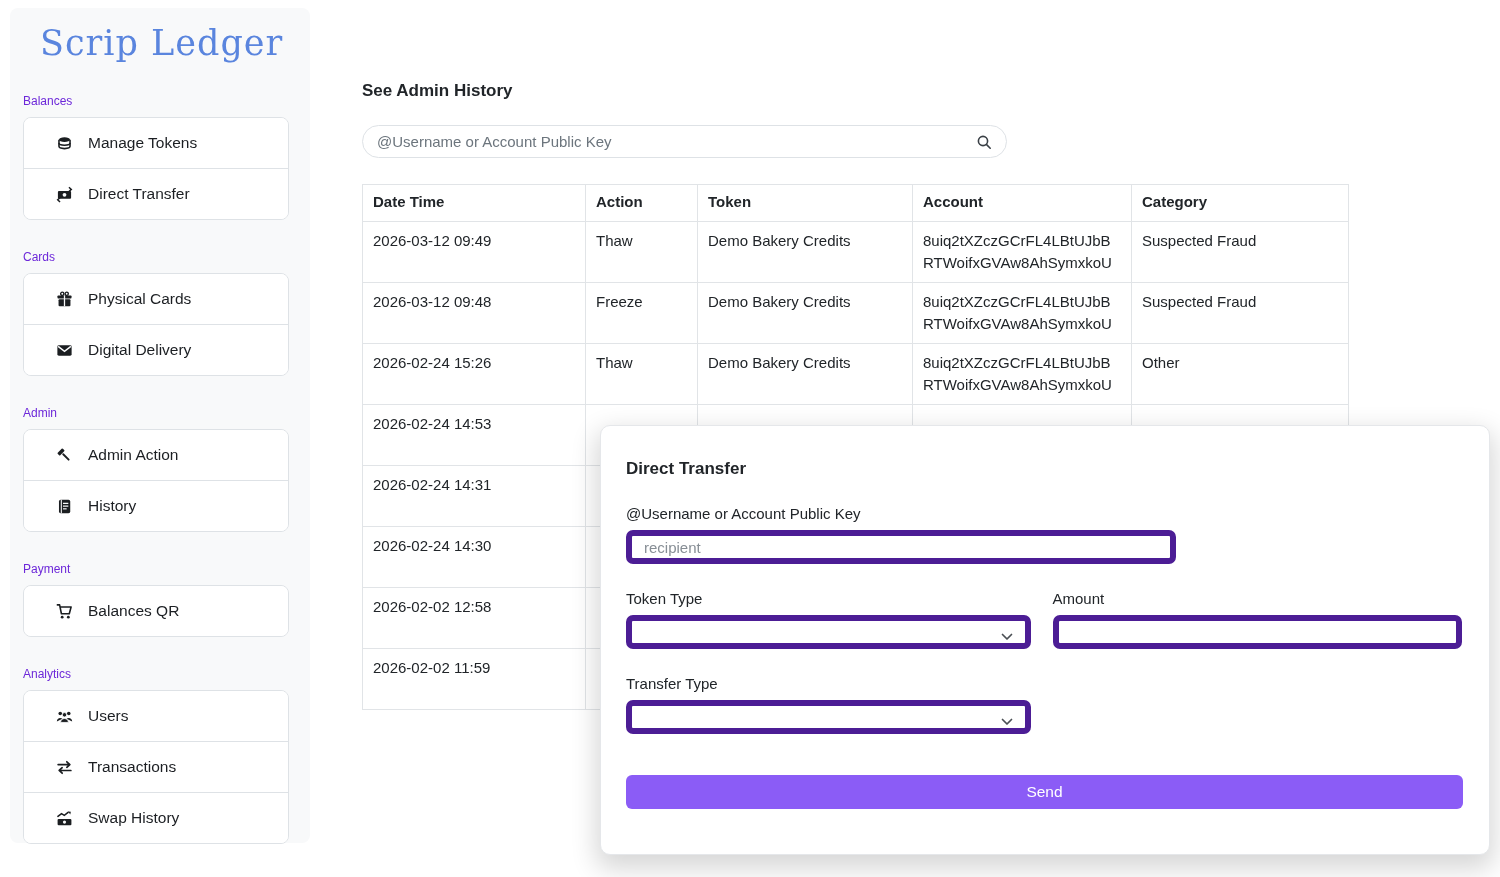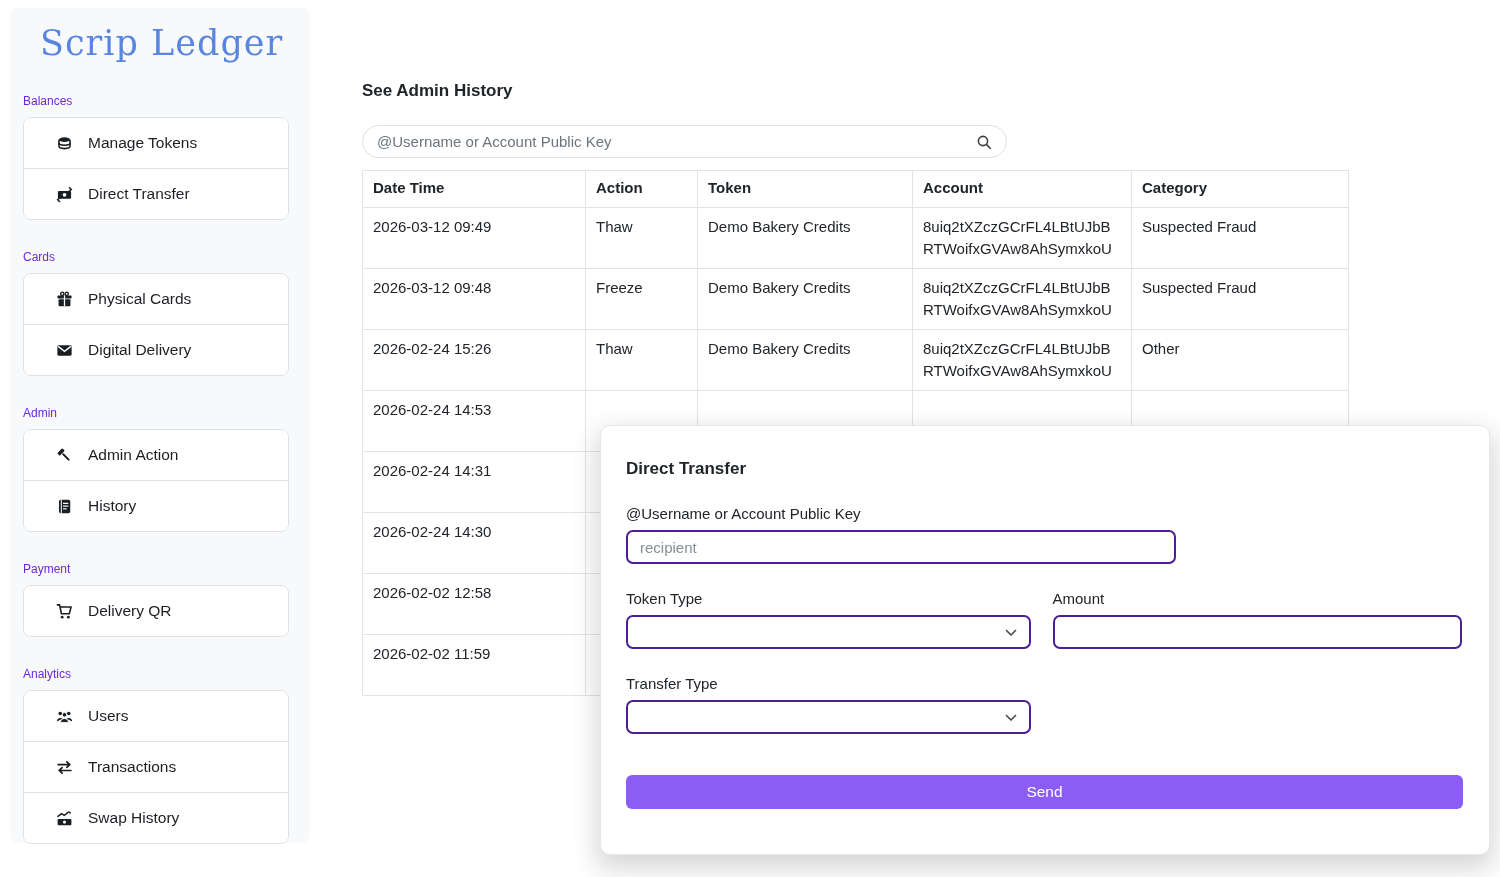--- a/index.html
+++ b/index.html
@@ -62,21 +62,21 @@
   }
   .search input {
     flex: 1; border: none; outline: none;
     font-size: 15px; color: #212529; background: transparent;
     font-family: "Liberation Sans", sans-serif;
   }
   .search input::placeholder { color: #6c757d; }
   .search .mag { width: 16px; height: 16px; cursor: pointer; flex: 0 0 16px; }
 
   table.history {
-    position: absolute; left: 362px; top: 170px;
+    position: absolute; left: 362px; top: 184px;
     width: 986px; border-collapse: collapse; table-layout: fixed;
     font-size: 15px;
   }
   table.history th, table.history td {
     border: 1px solid #e1e4e7;
     padding: 8px 10px;
     text-align: left; vertical-align: top;
     color: #212529;
   }
   table.history th { font-weight: 700; height: 37px; }
@@ -89,21 +89,21 @@
     width: 890px; height: 430px;
     background: #fff;
     border: 1px solid #e5e7ea; border-radius: 10px;
     box-shadow: 0 10px 26px 4px rgba(0,0,0,0.16);
     padding: 33px 27px 0 25px;
   }
   .modal-title { font-size: 17px; font-weight: 700; margin-bottom: 26px; }
   .modal label { display: block; font-size: 15px; color: #212529; margin-bottom: 8px; }
   .txt, .sel {
     height: 34px; width: 100%;
-    border: 2px solid #4c1d95; border-radius: 7px;
+    border: 6px solid #4c1d95; border-radius: 7px;
     font-size: 15px; color: #212529; padding: 0 12px;
     background: #fff; outline: none;
     font-family: "Liberation Sans", sans-serif;
   }
   .txt::placeholder { color: #878e95; }
   .recipient-wrap { width: 550px; margin-bottom: 26px; }
   .row2 { display: flex; margin-bottom: 26px; }
   .col-l { width: 405px; }
   .col-r { width: 410px; margin-left: 22px; }
   .sel { position: relative; cursor: pointer; }
@@ -207,21 +207,21 @@
         <div class="section-label">Payment</div>
         <div class="group">
           <div class="item">
             <span class="ic">
               <svg viewBox="0 0 16 16">
                 <path d="M1.3 1.8h2.1l1.7 8.3h7.4l1.7-6.3H4" fill="none" stroke="#1b1e21" stroke-width="1.5" stroke-linecap="round" stroke-linejoin="round"></path>
                 <circle cx="5.8" cy="13.4" r="1.3" fill="#1b1e21"></circle>
                 <circle cx="11.6" cy="13.4" r="1.3" fill="#1b1e21"></circle>
               </svg>
             </span>
-            <span>Delivery QR</span>
+            <span>Balances QR</span>
           </div>
         </div>
       </div>
       <div class="side-section">
         <div class="section-label">Analytics</div>
         <div class="group">
           <div class="item">
             <span class="ic">
               <svg viewBox="0 0 16 16">
                 <circle cx="4" cy="5.2" r="1.7" fill="#1b1e21"></circle>

